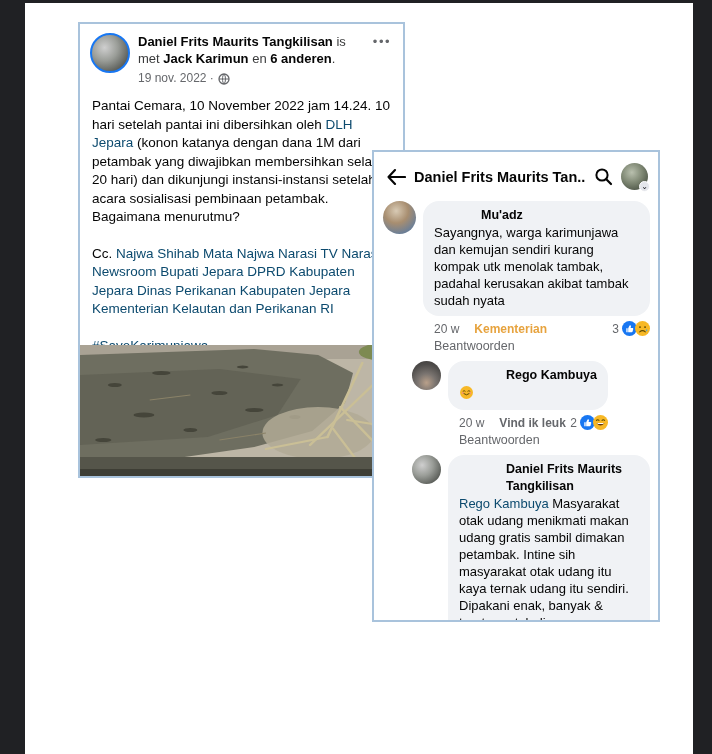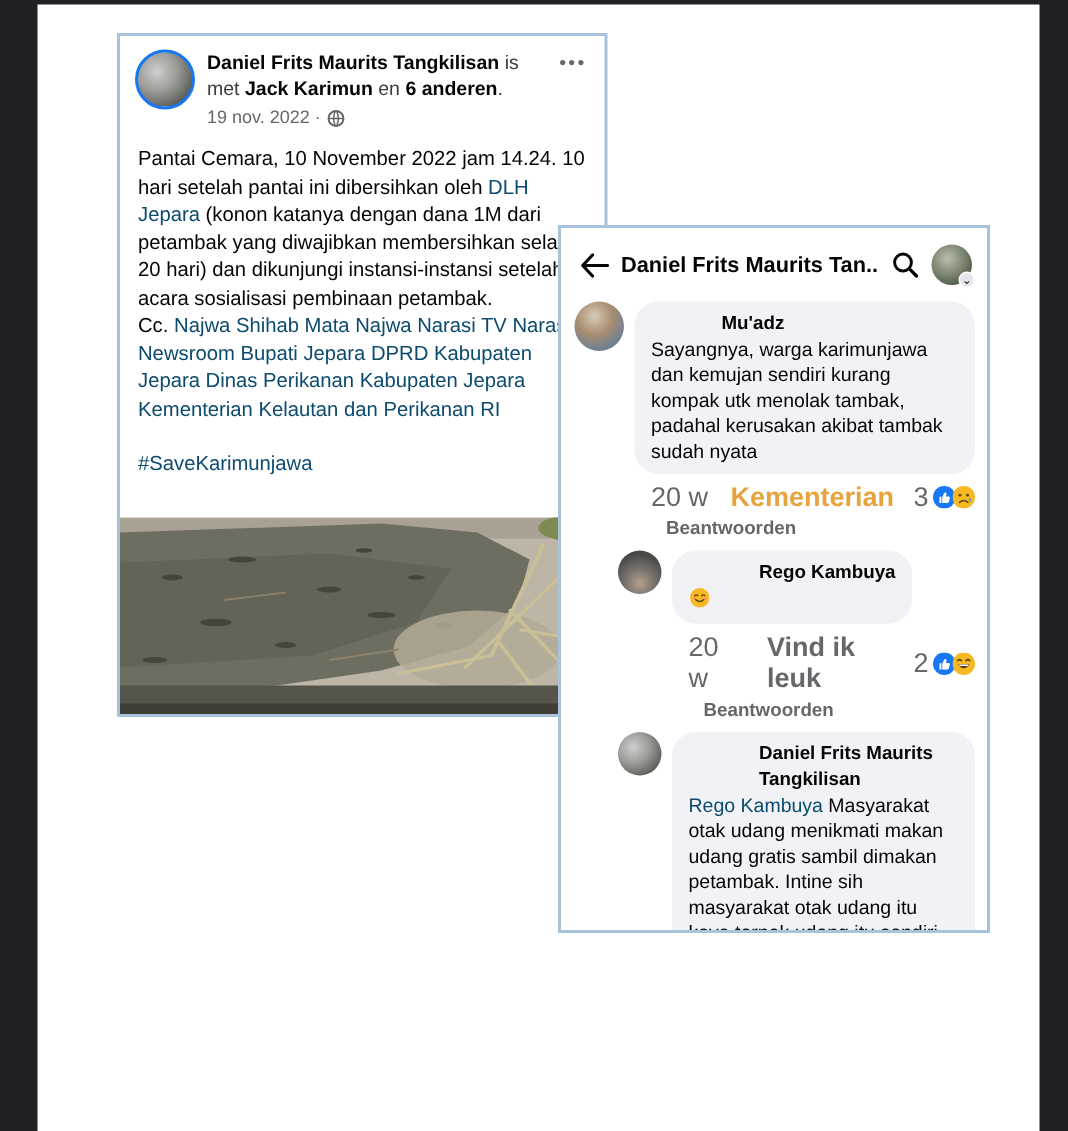--- a/index.html
+++ b/index.html
@@ -45,27 +45,27 @@
   .c-avatar { width:33px; height:33px; border-radius:50%; margin-right:7px; flex-shrink:0; cursor:pointer; }
   .comment.reply .c-avatar { width:29px; height:29px; }
   .av-muadz  { background: radial-gradient(circle at 40% 30%, #d8cab4 0%, #a88e70 40%, #6d7f96 75%, #4a5a70 100%); }
   .av-rego   { background: radial-gradient(circle at 50% 75%, #b9a08a 0%, #7a7470 35%, #4e4c4a 70%, #3a3836 100%); }
   .av-daniel { background: radial-gradient(circle at 35% 35%, #cfcfcf 0%, #9a9d98 40%, #5e615c 75%, #3c3f3a 100%); }
 
   .c-body { display:flex; flex-direction:column; align-items:flex-start; max-width:228px; }
   .bubble { background:#f0f2f5; border-radius:16px; padding:6px 11px 7px 11px;
     font-size:13px; line-height:17px; color:#050505; }
   .c-name { display:block; font-weight:bold; font-size:12.5px; color:#050505; cursor:pointer;padding-left:47px; }
-  .meta { display:flex; align-items:center; align-self:stretch; margin:5px 0 0 11px; font-size:18px; color:#65676b; }
+  .meta { display:flex; align-items:center; align-self:stretch; margin:5px 0 0 11px; font-size:12px; color:#65676b; }
   .meta .time { margin-right:15px; cursor:pointer; }
   .meta .rlabel { font-weight:bold; margin-right:auto; cursor:pointer; }
   .meta .rlabel.sad { color:#e7a33e; }
   .meta .count { display:flex; align-items:center; gap:1px; cursor:pointer; }
   .meta .count .n { margin-right:2px; }
-  .reply-link { margin:3px 0 2px 21px; font-size:12.5px; font-weight:bold; color:#65676b; cursor:pointer; }
+  .reply-link { margin:3px 0 2px 11px; font-size:12.5px; font-weight:normal; color:#65676b; cursor:pointer; }
   .emoji-inline { display:inline-block; vertical-align:-2px; margin-left:1px; }
 </style>
 </head>
 <body>
 
 <div class="canvas">
   <div class="edge edge-left"></div>
   <div class="edge edge-right"></div>
   <div class="edge edge-top"></div>
 
@@ -89,20 +89,21 @@
           </span>
         </div>
       </div>
       <div class="post-more">•••</div>
     </div>
 
     <div class="post-body">
       <div class="para tight">
         <span>Pantai Cemara, 10 November 2022 jam 14.24. 10 hari setelah pantai ini dibersihkan oleh </span><span class="link">DLH Jepara</span><span> (konon katanya dengan dana 1M dari petambak yang diwajibkan membersihkan selama 20 hari) dan dikunjungi instansi-instansi setelah acara sosialisasi pembinaan petambak.</span>
       </div>
+      <div class="para">Bagaimana menurutmu?</div>
       <div class="para">
         <span>Cc. </span><span class="link">Najwa Shihab Mata Najwa Narasi TV Narasi Newsroom Bupati Jepara DPRD Kabupaten Jepara Dinas Perikanan Kabupaten Jepara Kementerian Kelautan dan Perikanan RI</span>
       </div>
       <div class="para tight">
         <span class="link">#SaveKarimunjawa</span>
       </div>
     </div>
 
     <svg class="post-photo" viewBox="0 0 278 131" preserveAspectRatio="none">
       <rect x="0" y="0" width="278" height="131" fill="#bdb6a6"></rect>

